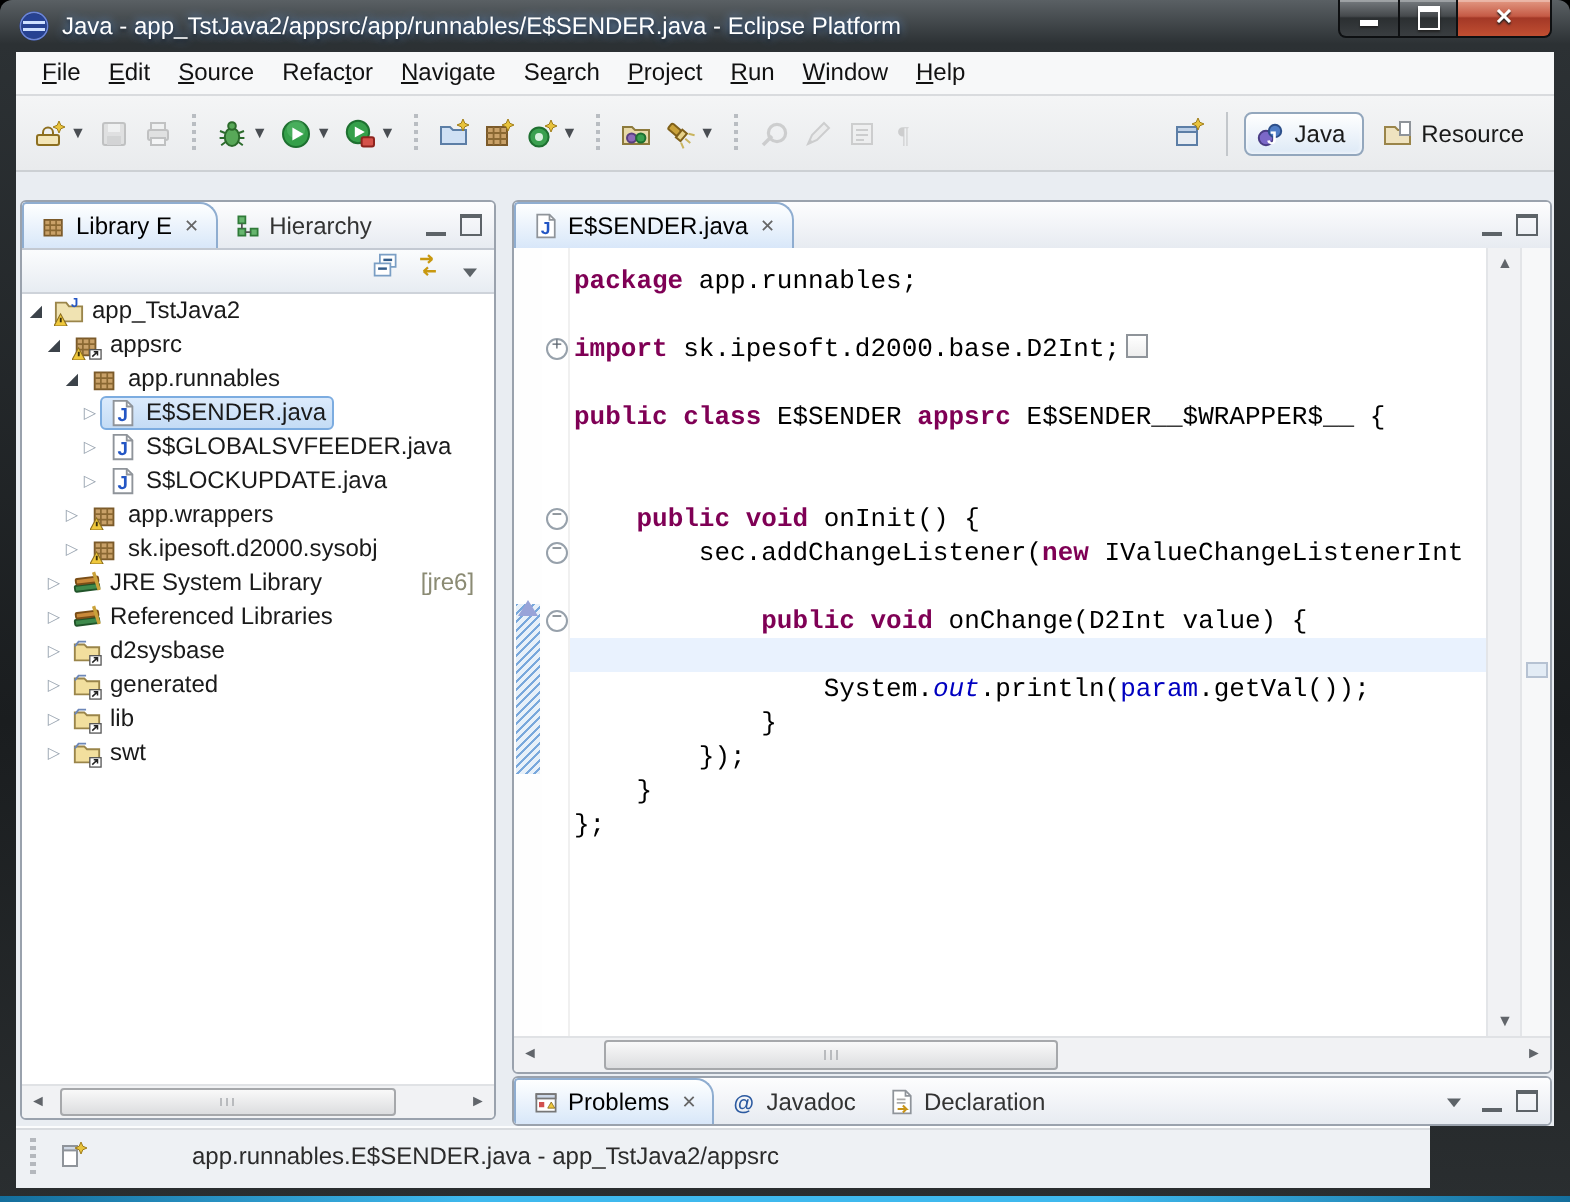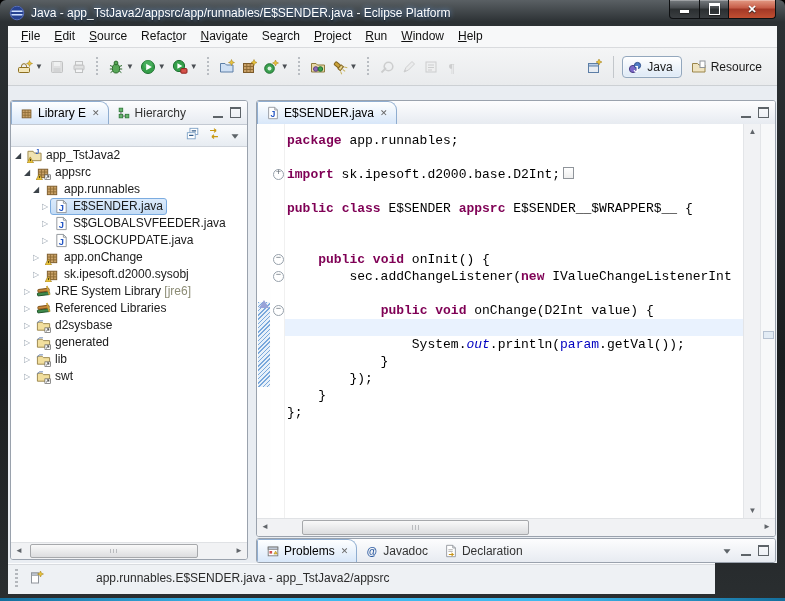--- a/index.html
+++ b/index.html
@@ -47,21 +47,21 @@
   .ci-max{width:9px;height:8px;border:1px solid #5d6368;border-top:2px solid #5d6368;}
   
   .viewbar{height:21px;background:linear-gradient(#fbfcfd,#e7ecf2);border-bottom:1px solid #ced3da;display:flex;align-items:center;justify-content:flex-end;gap:7px;padding:0 5px;}
   .tree{position:relative;height:399px;overflow:hidden;background:#fff;}
   .trow{height:17px;line-height:17px;white-space:nowrap;display:flex;align-items:center;font-size:12px;color:#1a1a1a;}
   .arr{width:10px;flex:none;font-size:8px;text-align:center;}
   .arr.col{color:#9aa5b1;}
   .arr.exp{color:#3c434a;}
   .selwrap{display:flex;align-items:center;gap:4px;padding:0 3px;border:1px solid transparent;border-radius:3px;height:15px;}
   .selwrap.sel{border-color:#7cace0;background:linear-gradient(#dcebfc,#c4dcf5);}
-  .dec{color:#8b8b74;}
+  .dec{color:#8b8b74;margin-left:46px;}
   .pkg-hscroll{position:absolute;left:0;right:0;bottom:0;height:16px;background:#f1f2f4;border-top:1px solid #e0e2e5;}
   
   .edbody{position:absolute;top:23px;left:0;right:0;bottom:17px;background:#fff;}
   .ruler{position:absolute;left:0;top:0;bottom:0;width:14px;background:#fefefe;}
   .folds{position:absolute;left:14px;top:0;bottom:0;width:13px;background:#fff;border-right:1px solid #f0f0f0;}
   .codecol{position:absolute;left:28px;top:0;right:31px;bottom:0;overflow:hidden;}
   .cl{position:absolute;left:0;right:0;height:17px;line-height:17px;white-space:pre;font-family:"Liberation Mono","DejaVu Sans Mono",monospace;font-size:13px;padding-left:2px;}
   .cl.current{background:#e9f2fe;}
   .kw{color:#7F0055;font-weight:bold;}
   .fld{color:#0000C0;}
@@ -375,21 +375,21 @@
           </div>
           <div class="trow" style="padding-left: 20px;">
             <span class="arr col">▷</span>
             <span class="selwrap">
               <span class="ic" style="width:15px;height:15px"><svg width="15" height="15" viewBox="0 0 16 16">
                   <rect x="2.5" y="4.5" width="10" height="9" fill="#c9a168" stroke="#7b5a2a"></rect>
                   <path d="M2.5 7.5H12.5M2.5 10.5H12.5M5.8 4.5V13.5M9.2 4.5V13.5" stroke="#8a6832" stroke-width=".9" fill="none"></path>
                   <path d="M0 16 L3.5 9.5 7 16Z" fill="#efc83c" stroke="#8d6f1f" stroke-width=".6"></path>
                   <rect x="3.1" y="11.6" width="1" height="2.4" fill="#3a2f08"></rect>
                 </svg></span>
-              <span>app.onChange</span>
+              <span>app.wrappers</span>
             </span>
           </div>
           <div class="trow" style="padding-left: 20px;">
             <span class="arr col">▷</span>
             <span class="selwrap">
               <span class="ic" style="width:15px;height:15px"><svg width="15" height="15" viewBox="0 0 16 16">
                   <rect x="2.5" y="4.5" width="10" height="9" fill="#c9a168" stroke="#7b5a2a"></rect>
                   <path d="M2.5 7.5H12.5M2.5 10.5H12.5M5.8 4.5V13.5M9.2 4.5V13.5" stroke="#8a6832" stroke-width=".9" fill="none"></path>
                   <path d="M0 16 L3.5 9.5 7 16Z" fill="#efc83c" stroke="#8d6f1f" stroke-width=".6"></path>
                   <rect x="3.1" y="11.6" width="1" height="2.4" fill="#3a2f08"></rect>

